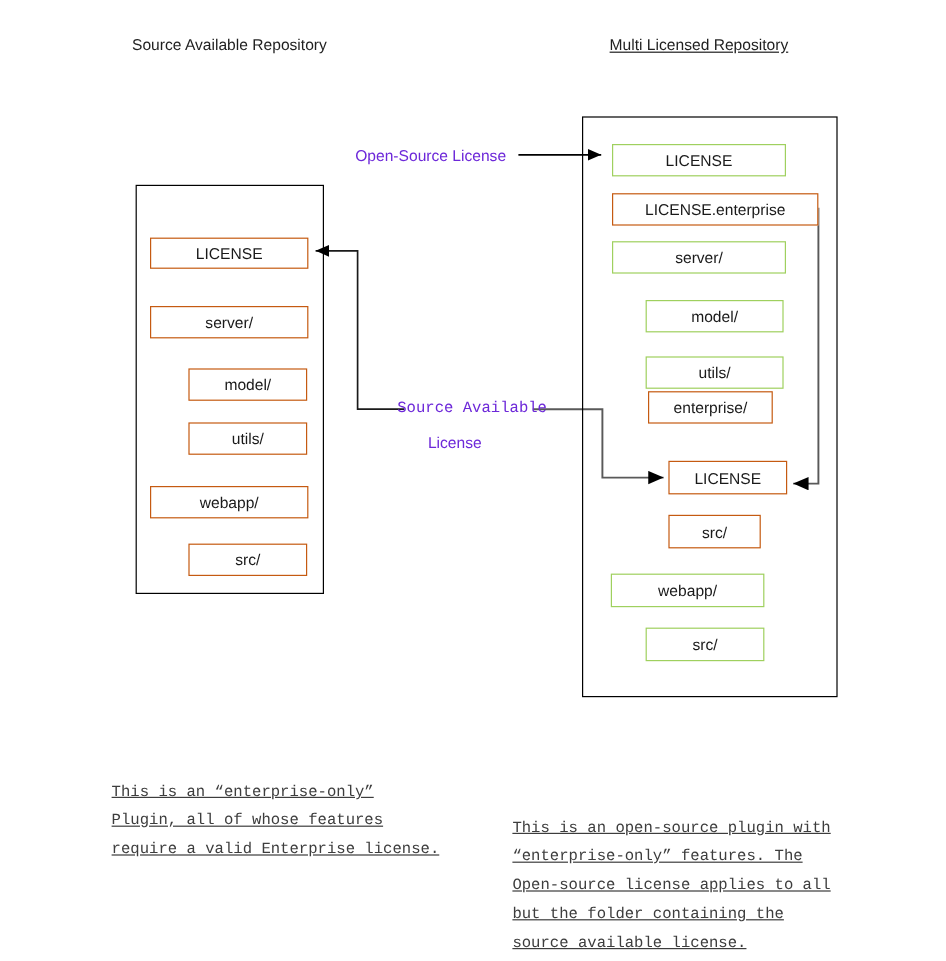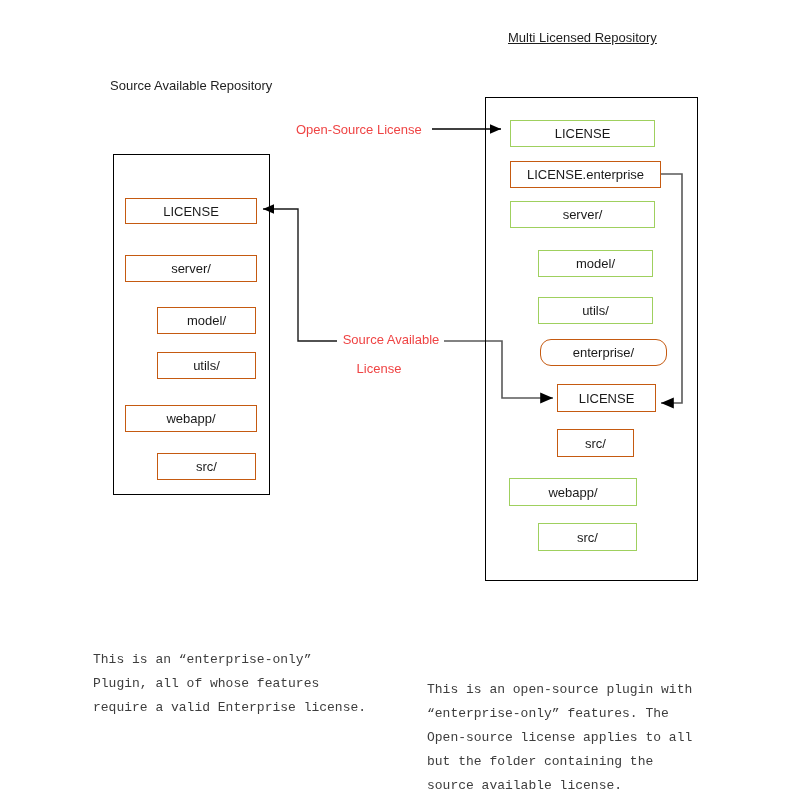--- a/index.html
+++ b/index.html
@@ -42,76 +42,77 @@
     font-size: 13px;
     color: #1a1a1a;
     white-space: nowrap;
     box-sizing: border-box;
   }
   .fbox.sa { border: 1.5px solid #c55a11; }
   .fbox.os { border: 1.5px solid #9fd05e; }
   .conn-label {
     position: absolute;
     font-size: 13px;
-    color: #ef4444;
+    color: #6d28d9;
     white-space: nowrap;
   }
   .conn-label.centered { text-align: center; }
   .caption {
     position: absolute;
     font-family: "Liberation Mono", "DejaVu Sans Mono", monospace;
     font-size: 13px;
     line-height: 24px;
     color: #3d3d3d;
     white-space: pre-line;
+    text-decoration: underline;
   }
 </style>
 </head>
 <body>
 
 <div class="canvas">
 
   <svg class="connector-layer" viewBox="0 0 788 801" xmlns="http://www.w3.org/2000/svg">
     <defs>
       <marker id="arrow-black" markerWidth="9" markerHeight="8" refX="8" refY="3.5" orient="auto">
         <path d="M0,0 L8,3.5 L0,7 Z" fill="#000000"></path>
       </marker>
     </defs>
     <polyline points="432,129 501,129" fill="none" stroke="#000000" stroke-width="1.4" marker-end="url(#arrow-black)"></polyline>
     <polyline points="337,341 298,341 298,209 263,209" fill="none" stroke="#1a1a1a" stroke-width="1.4" marker-end="url(#arrow-black)"></polyline>
     <polyline points="444,341 502,341 502,398 553,398" fill="none" stroke="#595959" stroke-width="1.6" marker-end="url(#arrow-black)"></polyline>
     <polyline points="656,174 682,174 682,403 661,403" fill="none" stroke="#595959" stroke-width="1.6" marker-end="url(#arrow-black)"></polyline>
   </svg>
 
-  <div class="repo-title" style="left:110px; top:30px;margin-top:48px;">Source Available Repository</div>
+  <div class="repo-title" style="left:110px; top:30px;">Source Available Repository</div>
   <div class="repo-title" style="left:508px; top:30px;text-decoration:underline;">Multi Licensed Repository</div>
 
   <div class="repo-outline" style="left:113px; top:154px; width:155px; height:339px;"></div>
   <div class="repo-outline" style="left:485px; top:97px; width:211px; height:482px;"></div>
 
   <div class="fbox sa" style="left:125px; top:198px; width:132px; height:26px;">LICENSE</div>
   <div class="fbox sa" style="left:125px; top:255px; width:132px; height:27px;">server/</div>
   <div class="fbox sa" style="left:157px; top:307px; width:99px; height:27px;">model/</div>
   <div class="fbox sa" style="left:157px; top:352px; width:99px; height:27px;">utils/</div>
   <div class="fbox sa" style="left:125px; top:405px; width:132px; height:27px;">webapp/</div>
   <div class="fbox sa" style="left:157px; top:453px; width:99px; height:27px;">src/</div>
 
   <div class="fbox os" style="left:510px; top:120px; width:145px; height:27px;">LICENSE</div>
-  <div class="fbox sa" style="left:510px; top:161px; width:151px; height:27px;">LICENSE.enterprise</div>
+  <div class="fbox sa" style="left:510px; top:161px; width:172px; height:27px;">LICENSE.enterprise</div>
   <div class="fbox os" style="left:510px; top:201px; width:145px; height:27px;">server/</div>
   <div class="fbox os" style="left:538px; top:250px; width:115px; height:27px;">model/</div>
   <div class="fbox os" style="left:538px; top:297px; width:115px; height:27px;">utils/</div>
-  <div class="fbox sa" style="left:540px; top:339px; width:127px; height:27px;border-radius:11px;">enterprise/</div>
+  <div class="fbox sa" style="left:540px; top:326px; width:104px; height:27px;">enterprise/</div>
   <div class="fbox sa" style="left:557px; top:384px; width:99px; height:28px;">LICENSE</div>
   <div class="fbox sa" style="left:557px; top:429px; width:77px; height:28px;">src/</div>
   <div class="fbox os" style="left:509px; top:478px; width:128px; height:28px;">webapp/</div>
   <div class="fbox os" style="left:538px; top:523px; width:99px; height:28px;">src/</div>
 
   <div class="conn-label" style="left:296px; top:122px;">Open-Source License</div>
-  <div class="conn-label centered" style="left:331px; top:332px; width:120px;">Source Available</div>
+  <div class="conn-label centered" style="left:331px; top:332px; width:120px;font-family:Liberation Mono, monospace;">Source Available</div>
   <div class="conn-label centered" style="left:319px; top:361px; width:120px;">License</div>
 
   <div class="caption" style="left:93px; top:648px;">This is an “enterprise-only”
 Plugin, all of whose features
 require a valid Enterprise license.</div>
   <div class="caption" style="left:427px; top:678px;">This is an open-source plugin with
 “enterprise-only” features. The
 Open-source license applies to all
 but the folder containing the
 source available license.</div>

